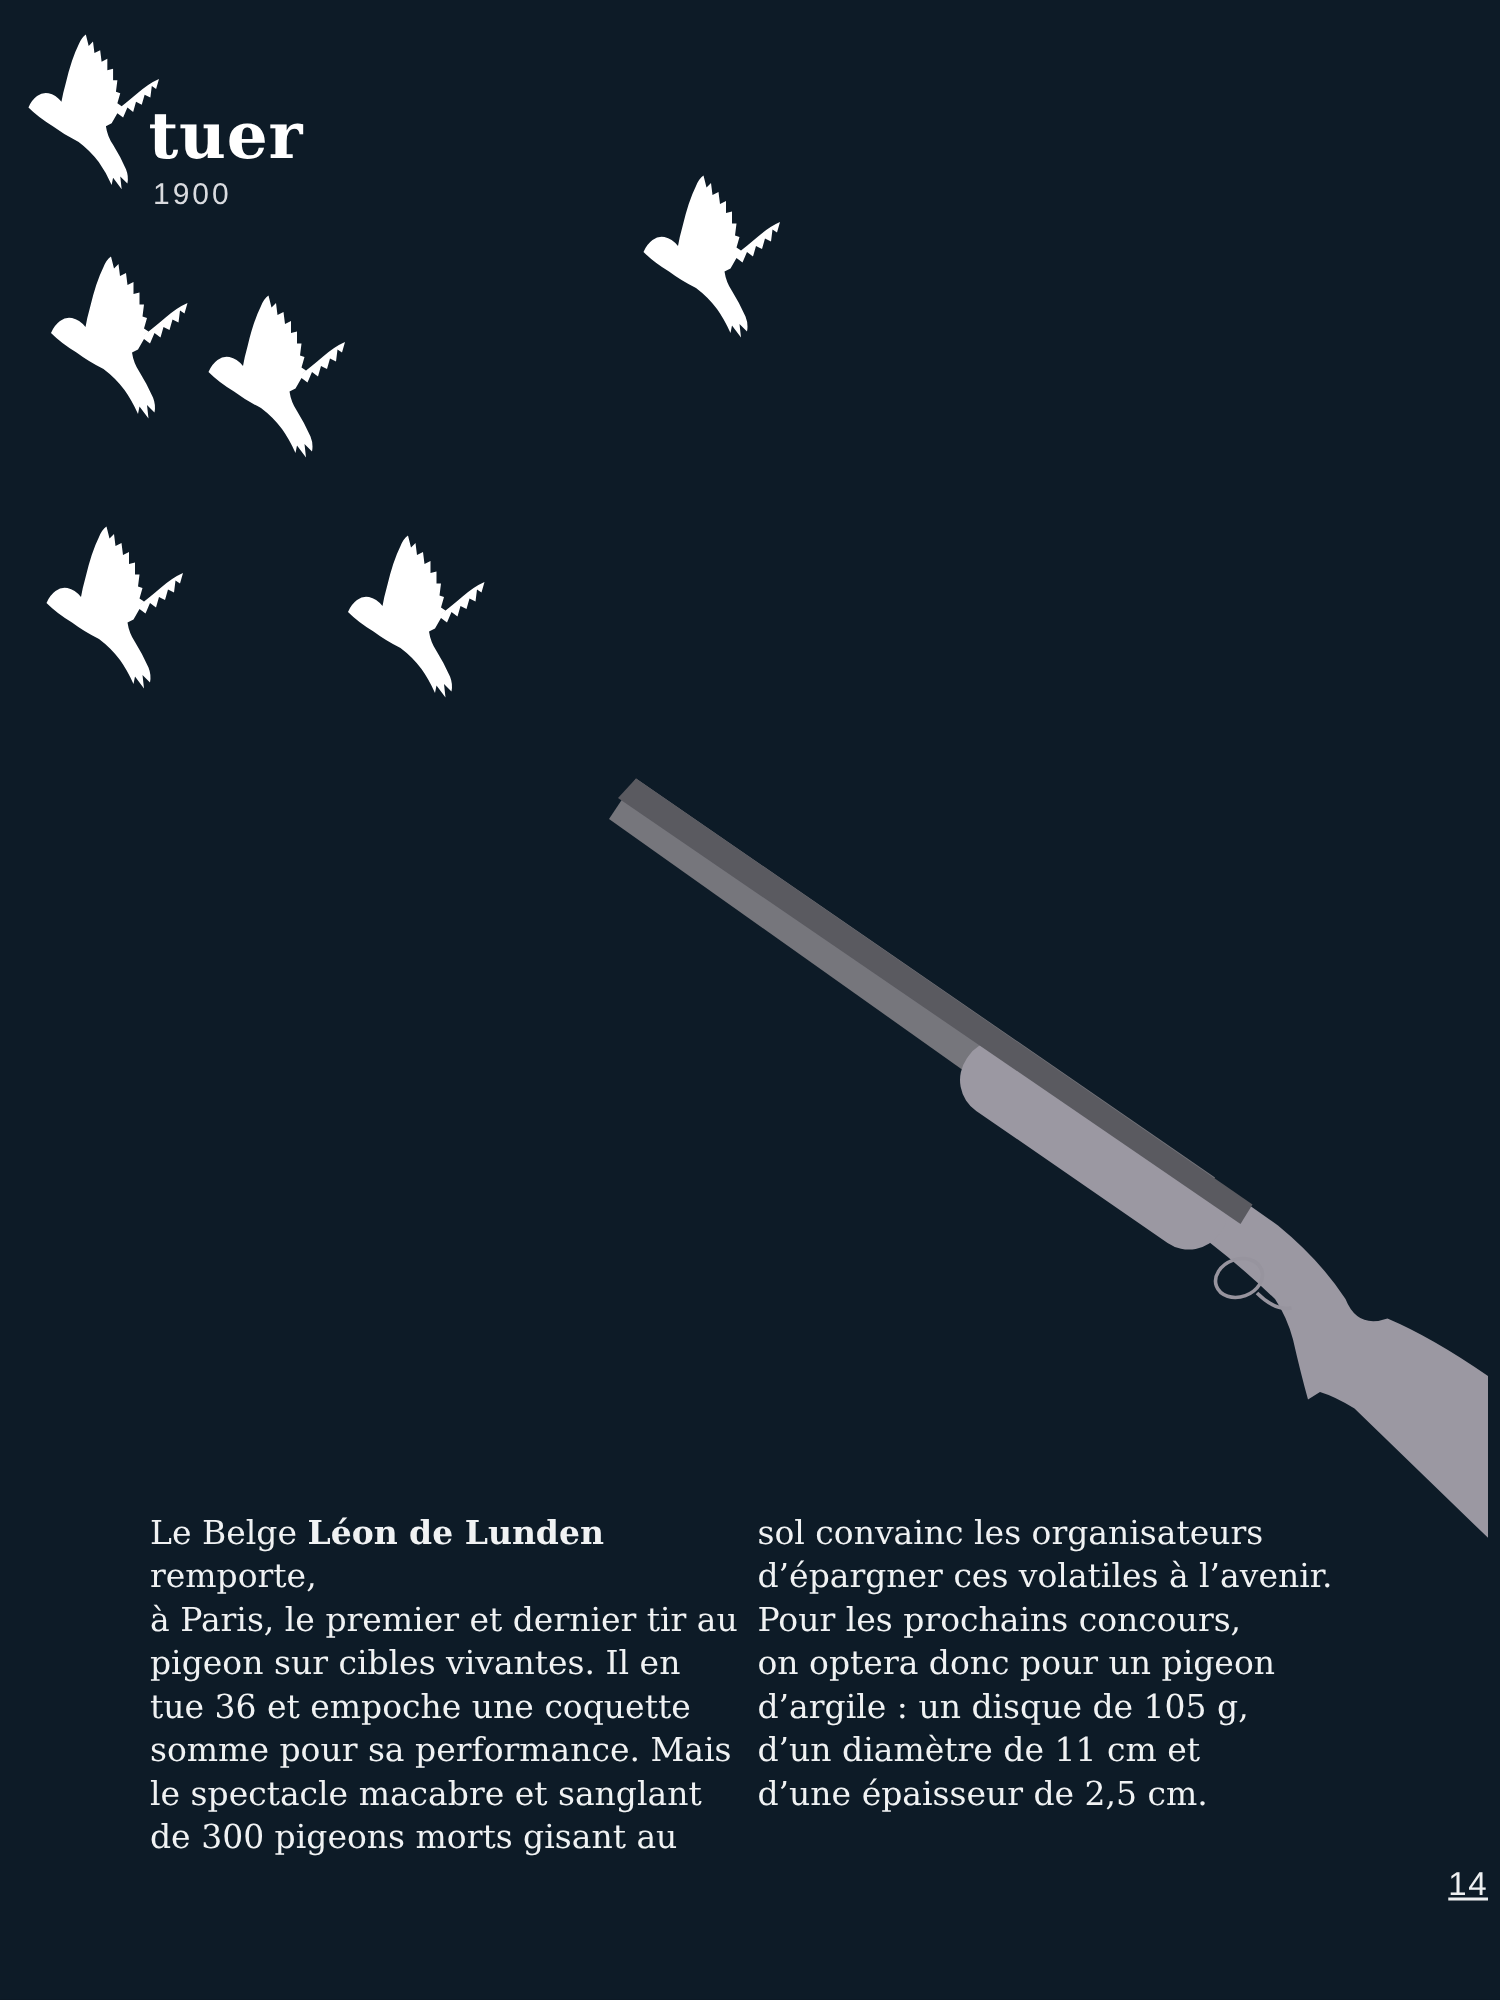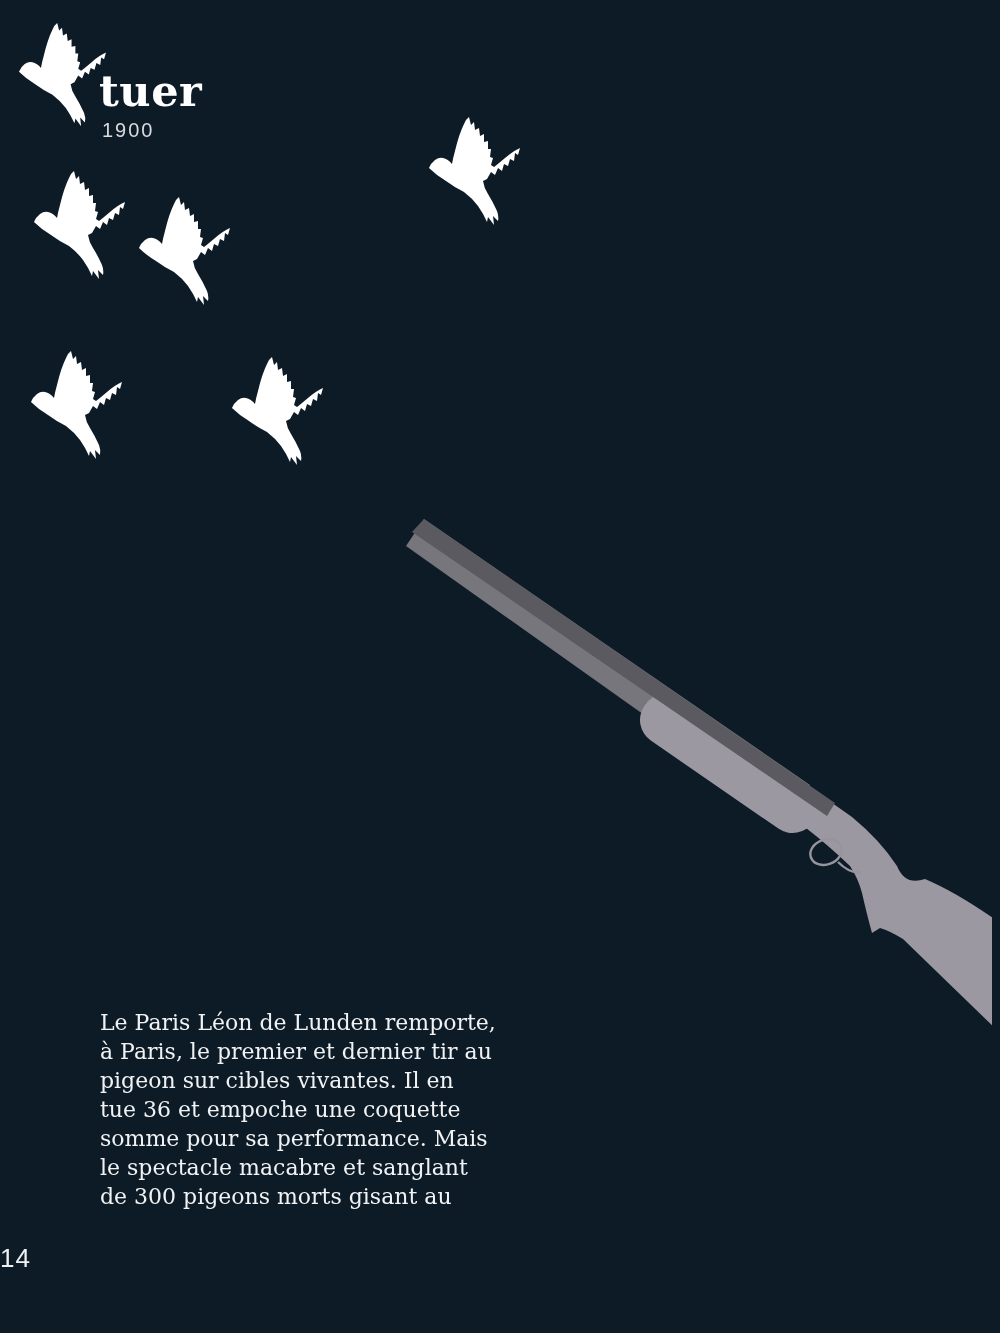--- a/index.html
+++ b/index.html
@@ -26,27 +26,28 @@
   }
   .column{
     position:absolute;top:1008px;width:402px;
     font-family:"DejaVu Serif", serif;
     font-size:22px;line-height:29px;
     color:#f0f2f3;
     white-space:pre-line;
   }
   .column.left{left:100px;}
   .column.right{left:505px;}
-  .column strong{font-weight:normal;}
+  .column strong{font-weight:bold;}
   .page-number{
     position:absolute;left:0;right:0;top:1243px;
-    text-align:left;
+    text-align:right;
     font-family:"Liberation Sans", sans-serif;
-    font-size:26px;letter-spacing:1px;
+    font-size:22px;letter-spacing:1px;
     color:#eef0f1;
+    text-decoration:underline;
   }
 </style>
 </head>
 <body>
 
 <div class="page">
 
   <svg class="illustration" viewBox="0 0 1000 1333" xmlns="http://www.w3.org/2000/svg" aria-hidden="true">
     <defs>
       <symbol id="dove" viewBox="0 0 96 114">
@@ -92,24 +93,31 @@
       <use href="#dove" x="136" y="196" width="96" height="114" fill="#ffffff"></use>
       <use href="#dove" x="426" y="116" width="96" height="114" fill="#ffffff"></use>
       <use href="#dove" x="28" y="350" width="96" height="114" fill="#ffffff"></use>
       <use href="#dove" x="229" y="356" width="96" height="114" fill="#ffffff"></use>
     </g>
   </svg>
 
   <h1 class="title">tuer</h1>
   <div class="year">1900</div>
 
-  <div class="column left"><span>Le Paris </span><strong>Léon de Lunden</strong><span> remporte,
+  <div class="column left"><span>Le Belge </span><strong>Léon de Lunden</strong><span> remporte,
 à Paris, le premier et dernier tir au
 pigeon sur cibles vivantes. Il en
 tue 36 et empoche une coquette
 somme pour sa performance. Mais
 le spectacle macabre et sanglant
 de 300 pigeons morts gisant au</span></div>
 
+  <div class="column right"><span>sol convainc les organisateurs
+d’épargner ces volatiles à l’avenir.
+Pour les prochains concours,
+on optera donc pour un pigeon
+d’argile : un disque de 105 g,
+d’un diamètre de 11 cm et
+d’une épaisseur de 2,5 cm.</span></div>
 
   <div class="page-number">14</div>
 
 </div>
 
 </body></html>

